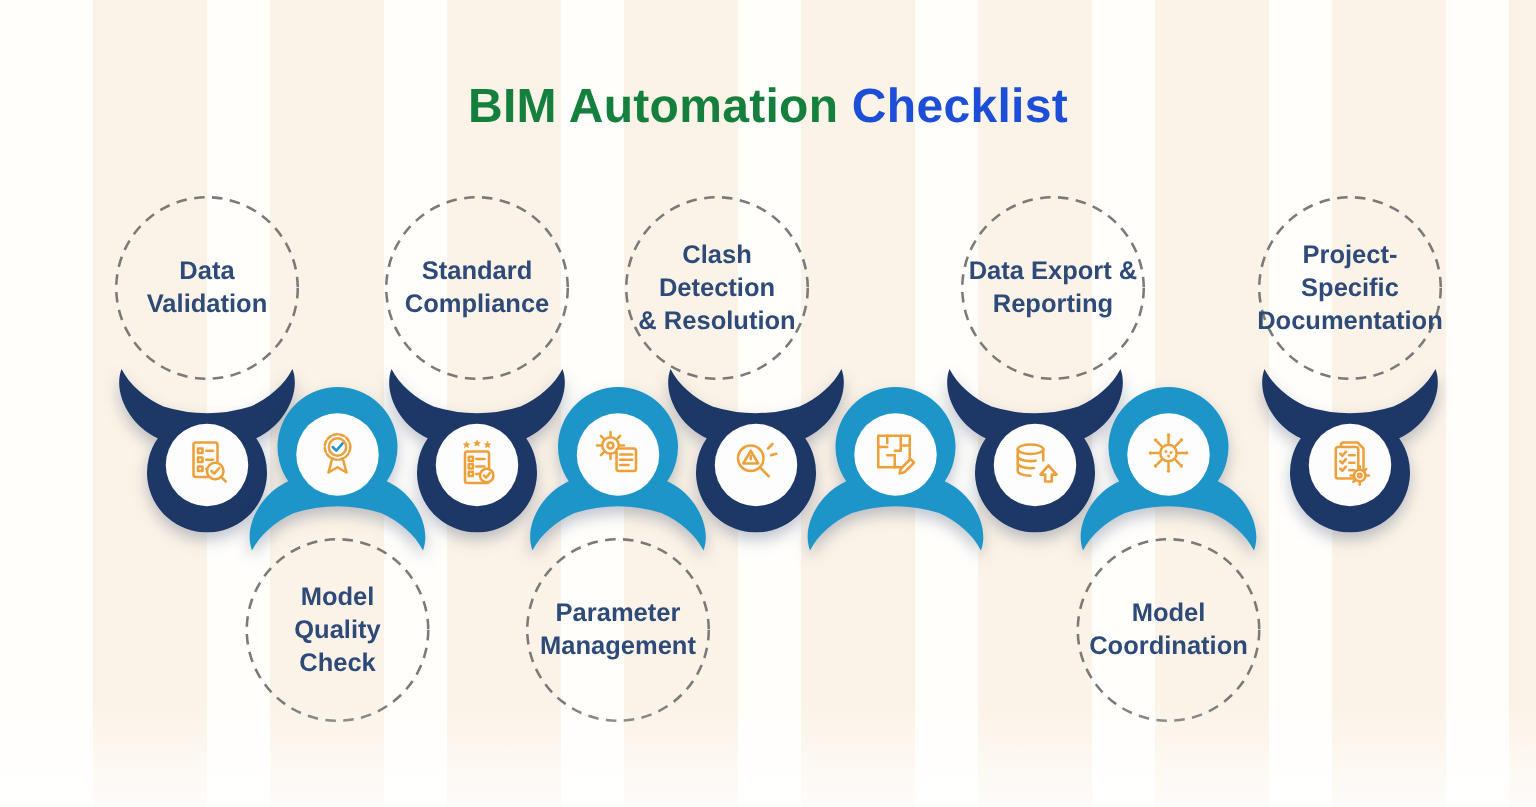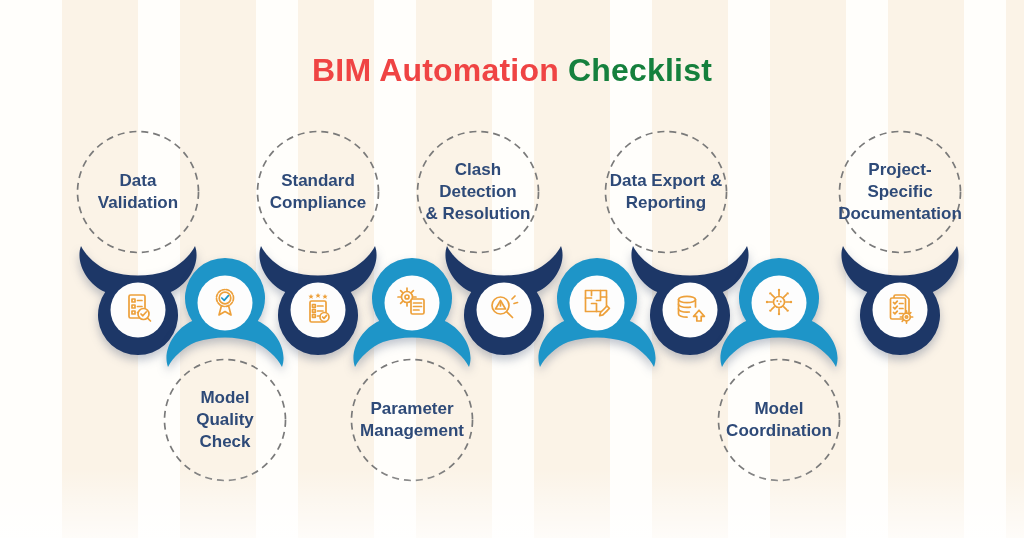--- a/index.html
+++ b/index.html
@@ -16,22 +16,22 @@
   }
   .fade{
     position:absolute;left:0;right:0;bottom:0;height:70px;
     background:linear-gradient(180deg,rgba(255,255,255,0) 0%,rgba(255,255,255,.75) 100%);
     pointer-events:none;
   }
   .title{
     position:absolute;top:52px;left:0;width:100%;
     text-align:center;font-size:32px;font-weight:700;letter-spacing:.2px;
   }
-  .title .hl{color:#ef4444;}
-  .title .rest{color:#15803d;margin-left:9px;}
+  .title .hl{color:#15803d;}
+  .title .rest{color:#1d4ed8;margin-left:9px;}
   .ring{position:absolute;width:124px;height:124px;}
   .ring.toprow{top:130px;}
   .ring.botrow{top:358px;}
   .ring svg{position:absolute;left:0;top:0;}
   .ring .lbl{
     position:absolute;left:0;top:0;width:124px;height:124px;
     display:flex;align-items:center;justify-content:center;text-align:center;
     color:#2E4A78;font-size:17px;font-weight:600;line-height:1.3;
     white-space:pre-line;
   }
@@ -73,21 +73,21 @@
     <div class="lbl">Standard
 Compliance</div>
   </div>
   <div class="ring toprow" style="left:416px">
     <svg width="124" height="124">
         <circle class="dashring" cx="62" cy="62" r="60.5"></circle>
       </svg>
     <div class="lbl">Clash Detection
 &amp; Resolution</div>
   </div>
-  <div class="ring toprow" style="left:604px">
+  <div class="ring toprow" style="left:640px">
     <svg width="124" height="124">
         <circle class="dashring" cx="62" cy="62" r="60.5"></circle>
       </svg>
     <div class="lbl">Data Export &amp;
 Reporting</div>
   </div>
   <div class="ring toprow" style="left:838px">
     <svg width="124" height="124">
         <circle class="dashring" cx="62" cy="62" r="60.5"></circle>
       </svg>

